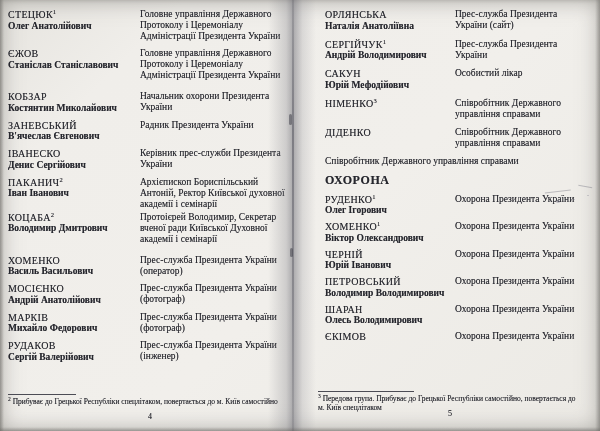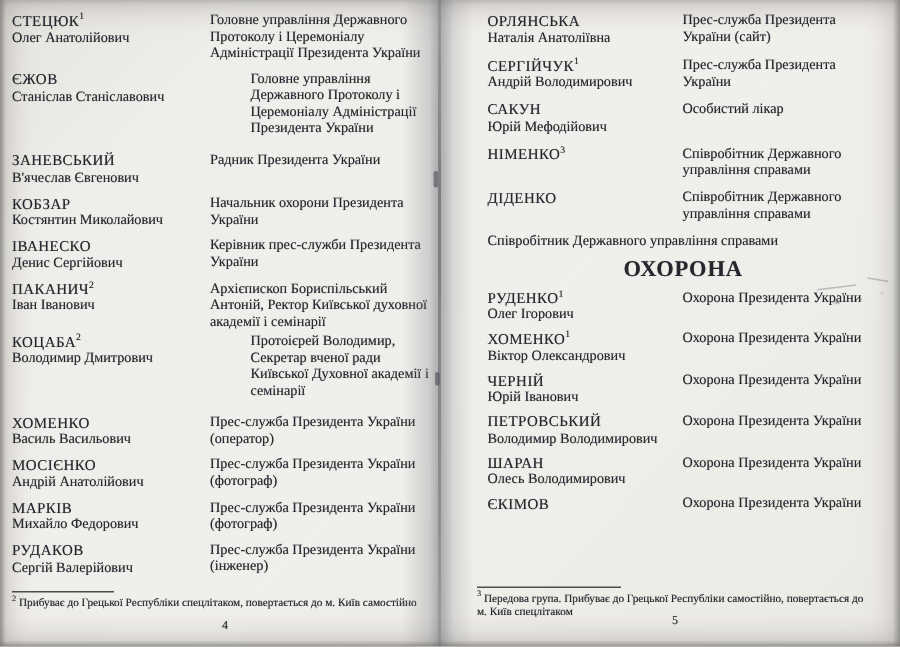--- a/index.html
+++ b/index.html
@@ -36,31 +36,31 @@
   .tick2{left:290px;top:248px;height:9px;}
 
   .page{position:absolute;top:0;height:431px;}
   .page-left{left:0;width:300px;padding:9px 10px 0 8px;}
   .page-right{left:300px;width:300px;padding:9px 14px 0 25px;}
 
   .entry{display:flex;align-items:flex-start;margin-bottom:6px;}
   .page-right .entry{margin-bottom:7px;}
   .page-right .guard .entry{margin-bottom:5px;}
   .mb-sm{margin-bottom:2px !important;}
-  .mb-lg{margin-bottom:10px !important;gap:27px;}
+  .mb-lg{margin-bottom:10px !important;}
 
   .name-col{width:132px;flex:0 0 132px;}
   .page-right .name-col{width:130px;flex:0 0 130px;}
   .surname{display:block;font-size:10px;line-height:11.5px;letter-spacing:.3px;}
   .surname sup{font-size:6.5px;line-height:0;}
-  .given{display:block;font-size:9.5px;line-height:11px;}
+  .given{display:block;font-size:9.5px;line-height:11px;font-weight:bold;}
   .role{flex:1;font-size:9.5px;line-height:11px;}
 
   .section-heading{
-    text-align:center;font-weight:bold;font-size:15px;letter-spacing:.6px;
+    text-align:left;font-weight:bold;font-size:12px;letter-spacing:.6px;
     margin:2px 0 7px 0;line-height:13px;
   }
 
   .footnote-area{position:absolute;font-size:7.5px;line-height:9px;}
   .fa-left{left:8px;top:394px;width:272px;}
   .fa-right{left:318px;top:391px;width:264px;}
   .footnote-rule{width:68px;border-top:1px solid #4c4c55;margin-bottom:2px;}
   .fa-right .footnote-rule{width:96px;}
   .footnote sup{font-size:5.5px;line-height:0;}
 
@@ -95,32 +95,32 @@
     <div class="entry mb-lg">
       <div class="name-col">
         <span class="surname"><span>ЄЖОВ</span><sup></sup></span>
         <span class="given">Станіслав Станіславович</span>
       </div>
       <div class="role">Головне управління Державного Протоколу і Церемоніалу Адміністрації Президента України</div>
     </div>
 
     <div class="entry">
       <div class="name-col">
+        <span class="surname"><span>КОБЗАР</span><sup></sup></span>
+        <span class="given">Костянтин Миколайович</span>
+      </div>
+      <div class="role">Начальник охорони Президента України</div>
+    </div>
+
+    <div class="entry">
+      <div class="name-col">
         <span class="surname"><span>ЗАНЕВСЬКИЙ</span><sup></sup></span>
         <span class="given">В'ячеслав Євгенович</span>
       </div>
       <div class="role">Радник Президента України</div>
-    </div>
-
-    <div class="entry">
-      <div class="name-col">
-        <span class="surname"><span>КОБЗАР</span><sup></sup></span>
-        <span class="given">Костянтин Миколайович</span>
-      </div>
-      <div class="role">Начальник охорони Президента України</div>
     </div>
 
     <div class="entry">
       <div class="name-col">
         <span class="surname"><span>ІВАНЕСКО</span><sup></sup></span>
         <span class="given">Денис Сергійович</span>
       </div>
       <div class="role">Керівник прес-служби Президента України</div>
     </div>
 

